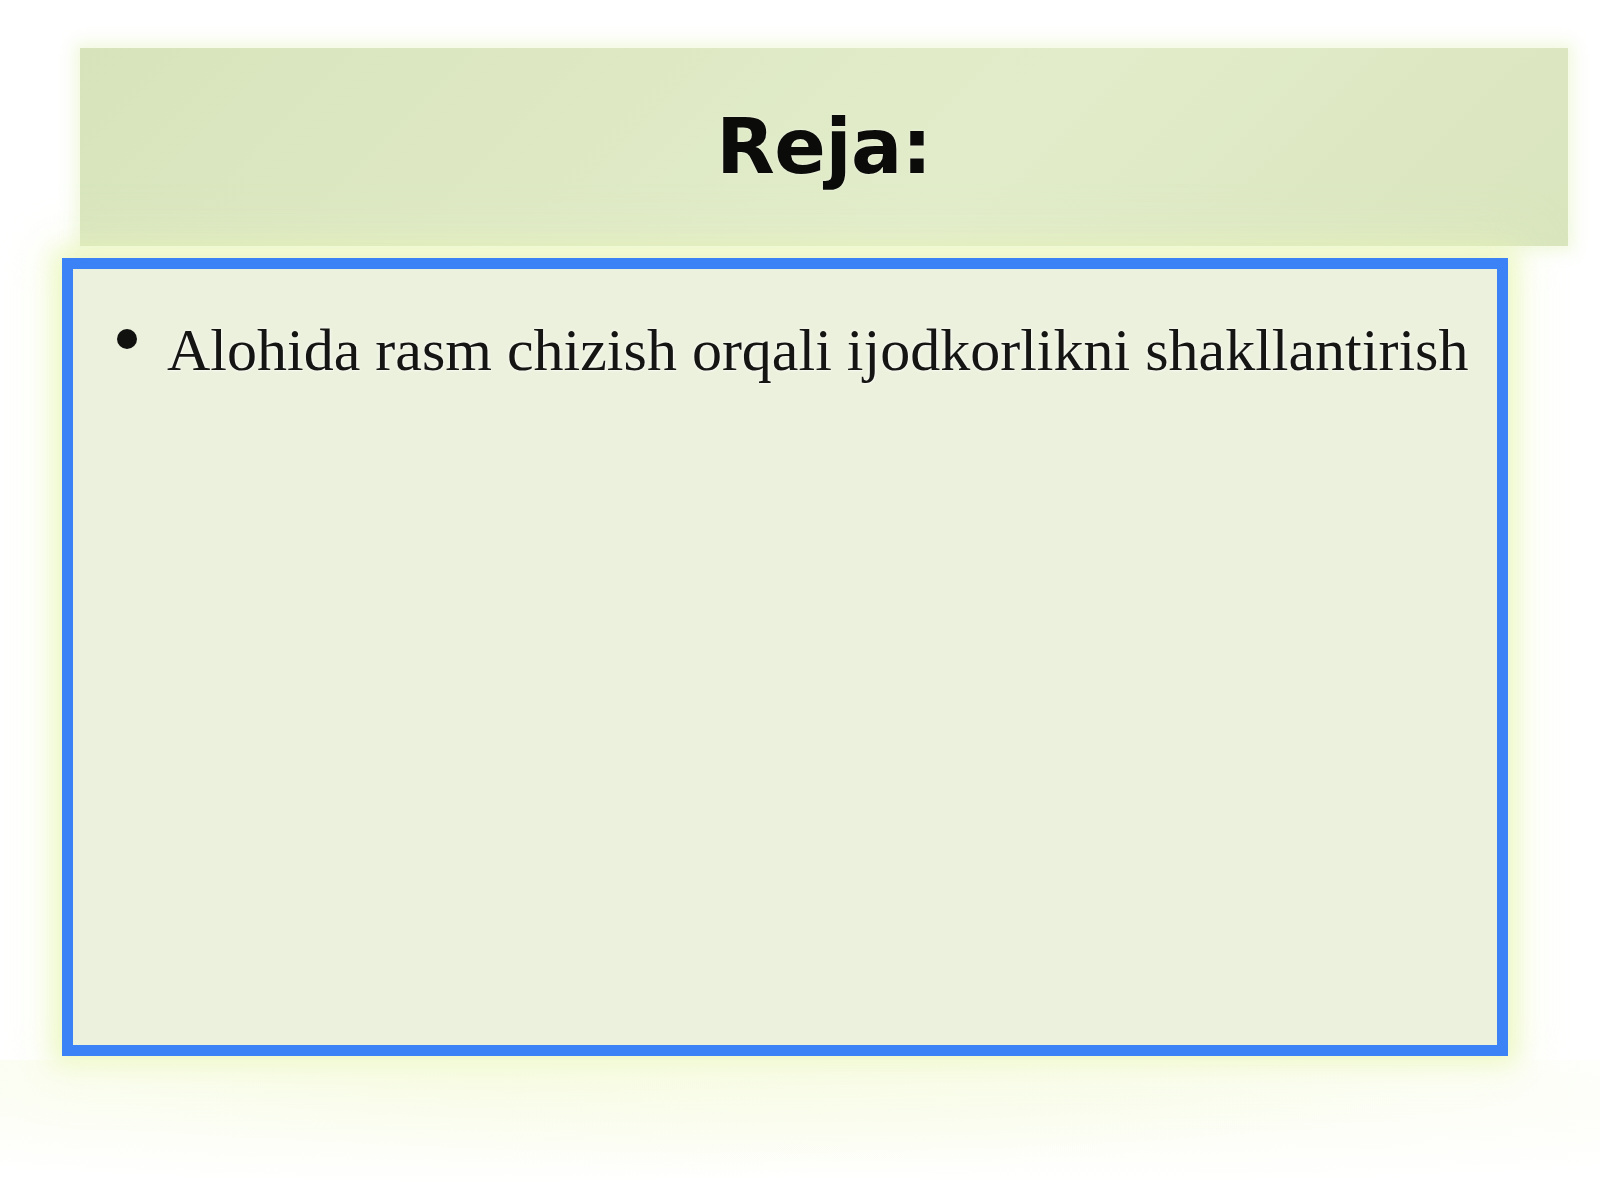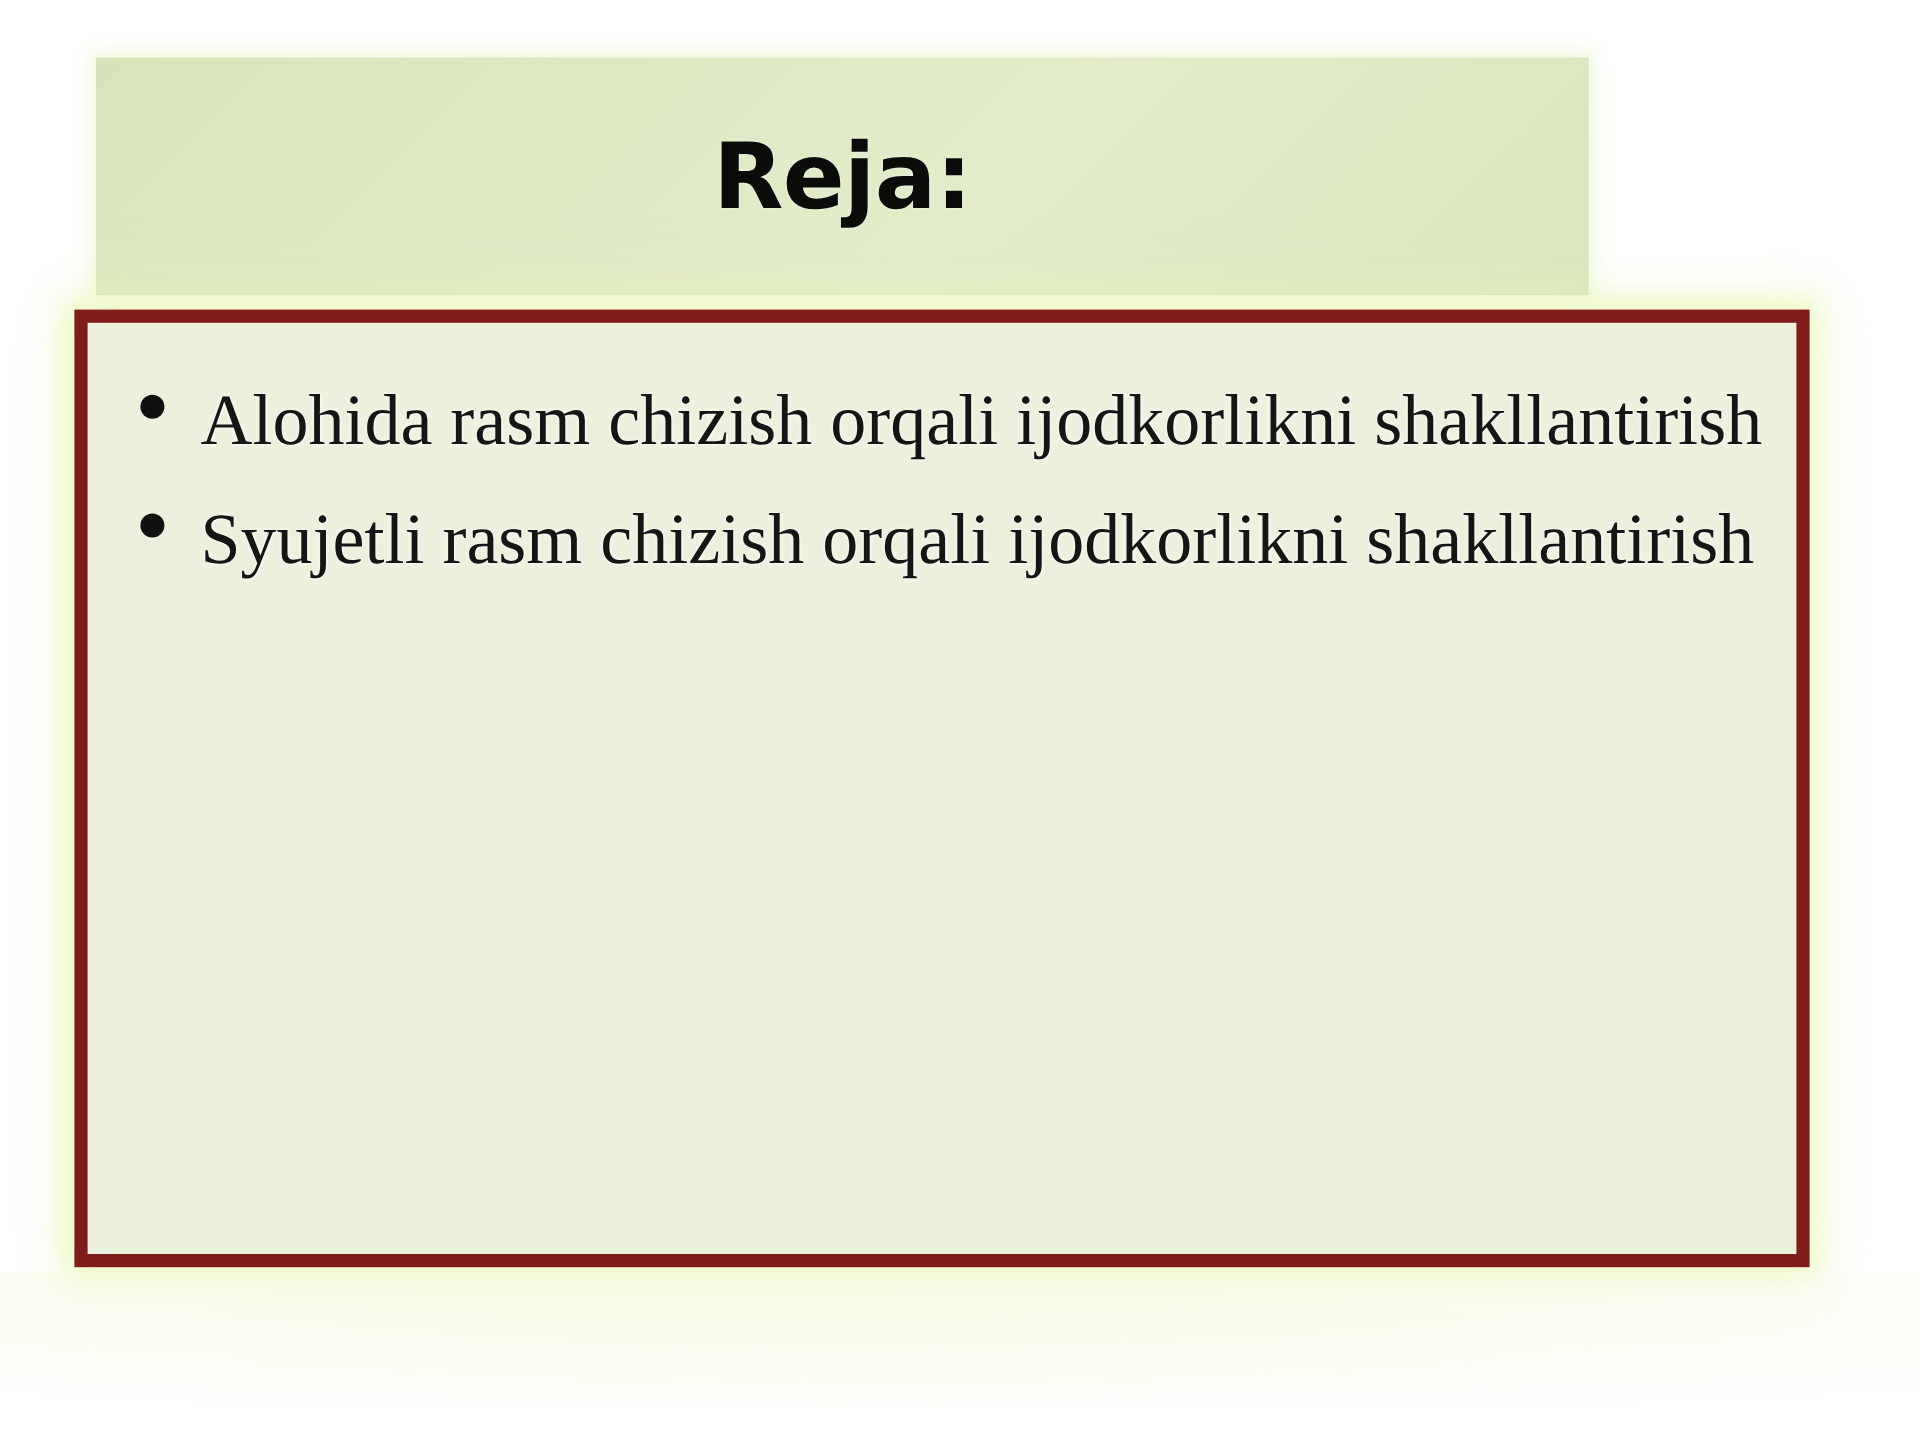--- a/index.html
+++ b/index.html
@@ -23,21 +23,21 @@
     width: 1600px;
     height: 1200px;
     background: #ffffff;
   }
 
   
   .title-box {
     position: absolute;
     left: 80px;
     top: 48px;
-    width: 1244px;
+    width: 1488px;
     height: 198px;
     background: linear-gradient(135deg, #d7e4bb 0%, #dee9c4 35%, #e2ecca 60%, #d9e5bd 100%);
     box-shadow: 0 0 14px 6px rgba(240, 248, 218, 0.85);
     display: flex;
     align-items: center;
     justify-content: center;
   }
 
   .title-text {
     font-family: "DejaVu Sans", "Liberation Sans", sans-serif;
@@ -51,21 +51,21 @@
   }
 
   
   .body-box {
     position: absolute;
     left: 62px;
     top: 258px;
     width: 1446px;
     height: 798px;
     background: #ecf1dd;
-    border: 11px solid #7f1d1d;
+    border: 11px solid #3b82f6;
     box-shadow: 0 0 22px 9px rgba(226, 244, 160, 0.55),
                 0 0 46px 18px rgba(240, 250, 205, 0.35);
     box-sizing: border-box;
   }
 
   .bullet-list {
     list-style: none;
     margin: 0;
     padding: 36px 8px 0 22px;
   }
@@ -119,24 +119,20 @@
   </div>
 
   <div class="body-box">
     <ul class="bullet-list">
 
       <li class="bullet-item">
         <span class="bullet-marker"></span>
         <span class="bullet-label">Alohida rasm chizish orqali ijodkorlikni shakllantirish</span>
       </li>
 
-      <li class="bullet-item">
-        <span class="bullet-marker"></span>
-        <span class="bullet-label">Syujetli rasm chizish orqali ijodkorlikni shakllantirish</span>
-      </li>
 
 
     </ul>
   </div>
 
   <div class="bottom-haze"></div>
 
 </div>
 
 </body></html>

